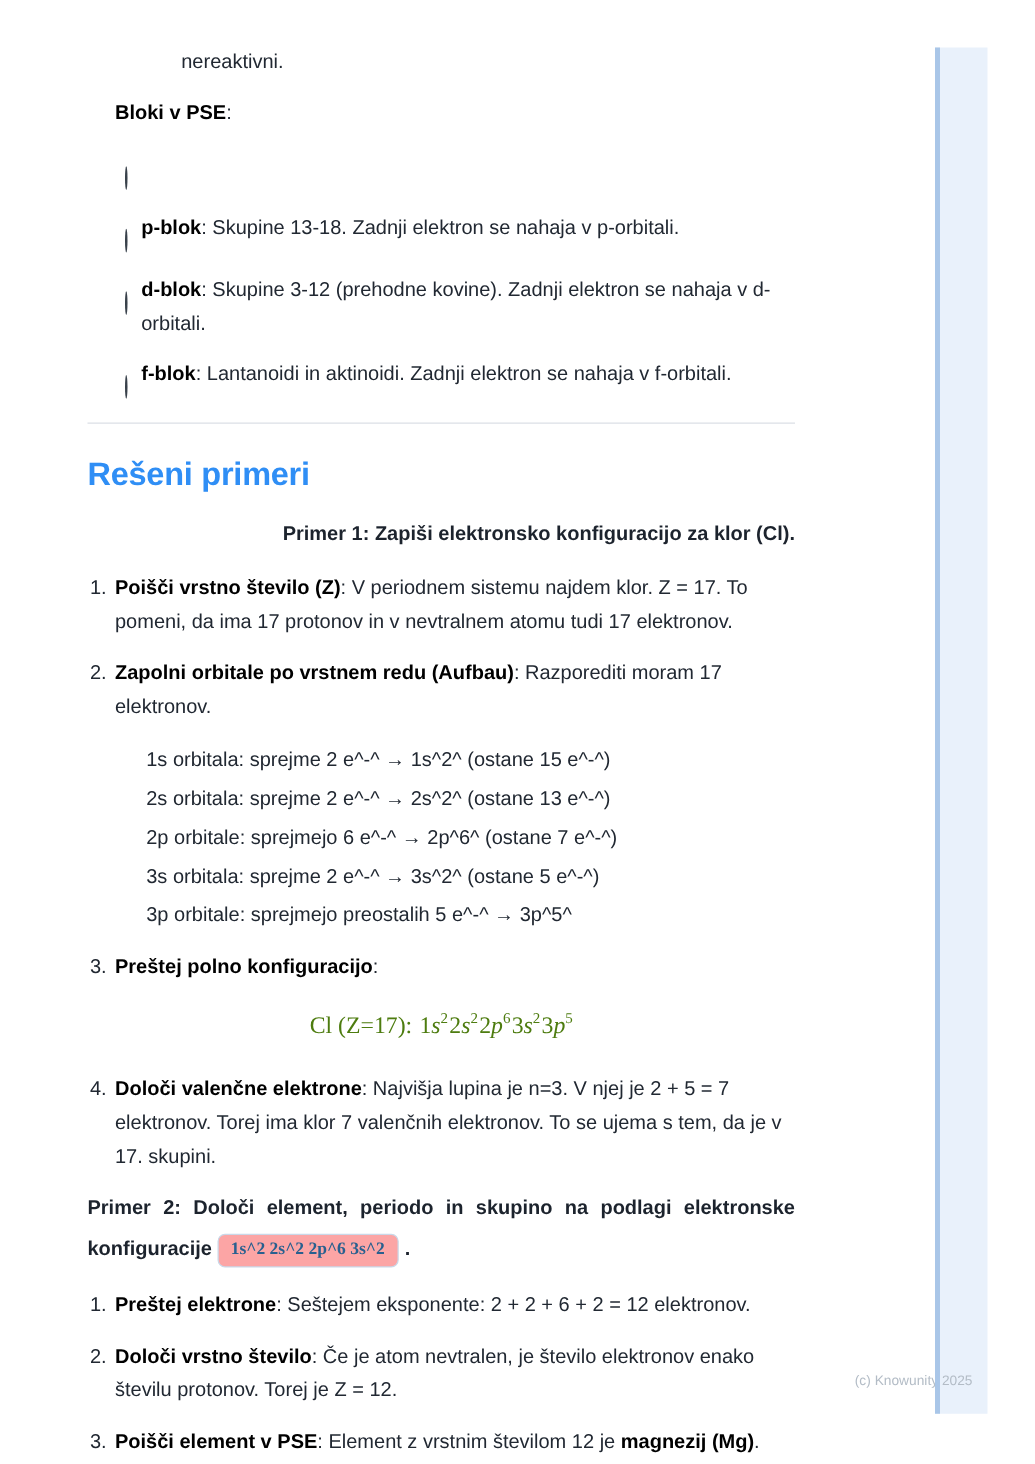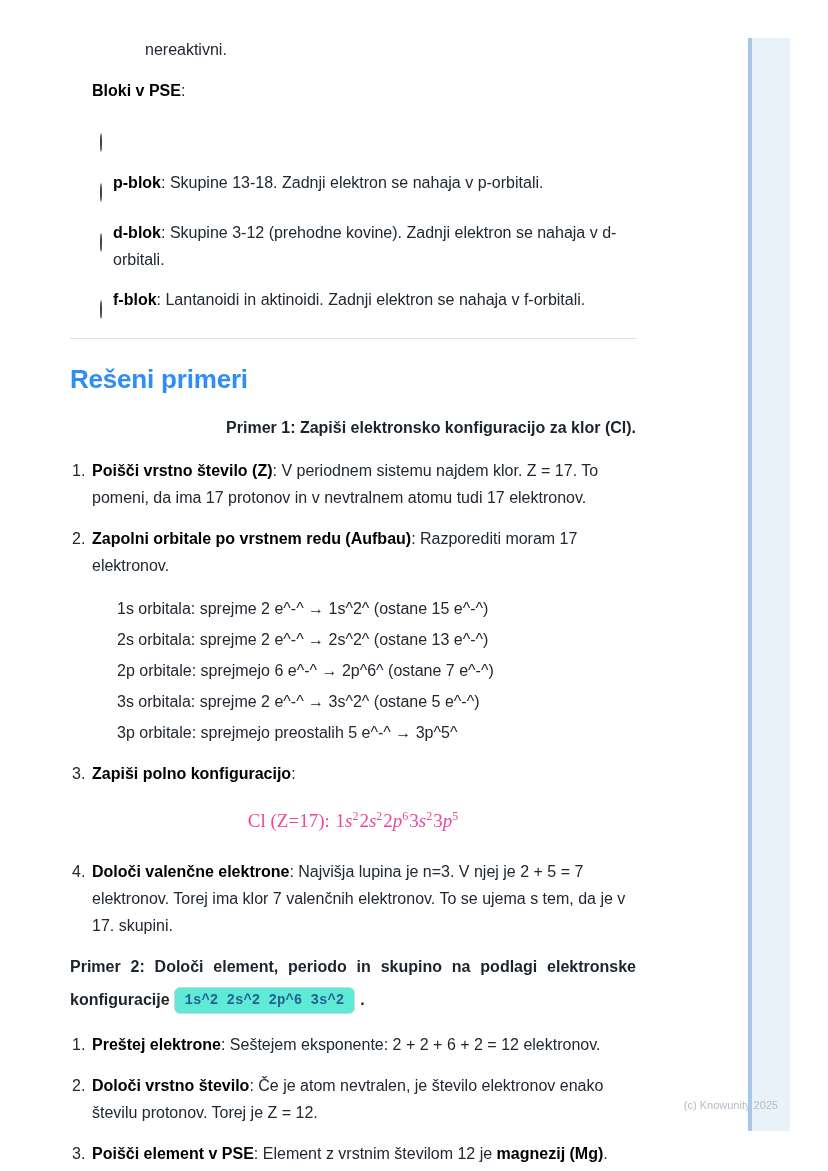--- a/index.html
+++ b/index.html
@@ -47,35 +47,35 @@
   .step .body { flex: 1; }
 
   .sub-bullets { margin-top: 16px; }
   .li-sub { display: flex; margin-top: 4px; padding-left: 11px; }
   .li-sub .mk { flex: none; width: 14px; padding-top: 11px; }
   .li-sub .dot { width: 4px; height: 4px; }
 
   .formula {
     text-align: center;
     font-family: "Liberation Serif", "DejaVu Serif", serif;
-    font-size: 19px; line-height: 27px; color: #ec4899;
+    font-size: 19px; line-height: 27px; color: #4d7c0f;
     margin: 20px 0 24px 0;
   }
   .formula .lt { font-style: italic; }
   .formula sup { font-size: 12px; line-height: 0; vertical-align: super; }
   .formula .term { margin-left: 1px; }
 
   .e2-title { font-weight: 700; color: #1c232d; margin: 14px 0 0 0; }
   .jline { display: block; text-align: justify; text-align-last: justify; }
   .line2 { display: block; margin-top: 5px; line-height: 30px; }
   .code-chip {
     display: inline-block;
-    font-family: Liberation Mono, monospace;
+    font-family: Liberation Serif, serif;
     font-weight: 700; font-size: 14px; line-height: 20px;
-    color: #28608f; background: #5eead4;
+    color: #28608f; background: #fca5a5;
     border: 1px solid #c9d8e8; border-radius: 6px;
     padding: 2px 10px 3px 10px; margin: 0 5px 0 4px;
     vertical-align: 1px;
     text-align: center;
   }
 
   .footer {
     position: absolute; top: 1097px; right: 50px;
     font-size: 11px; line-height: 16px; color: #b3bcc6;
     z-index: 2;
@@ -157,21 +157,21 @@
           <div class="li-sub">
               <span class="mk"><span class="dot"></span></span>
               <div>3p orbitale: sprejmejo preostalih 5 e^-^ → 3p^5^</div>
             </div>
         </div>
       </div>
     </div>
 
     <div class="step">
       <span class="num">3.</span>
-      <div class="body"><b>Zapiši polno konfiguracijo</b><span>:</span></div>
+      <div class="body"><b>Preštej polno konfiguracijo</b><span>:</span></div>
     </div>
 
     <div class="formula">
       <span>Cl (Z=17): </span><span class="term"><span>1</span><span class="lt">s</span><sup>2</sup></span><span class="term"><span>2</span><span class="lt">s</span><sup>2</sup></span><span class="term"><span>2</span><span class="lt">p</span><sup>6</sup></span><span class="term"><span>3</span><span class="lt">s</span><sup>2</sup></span><span class="term"><span>3</span><span class="lt">p</span><sup>5</sup></span>
     </div>
 
     <div class="step">
       <span class="num">4.</span>
       <div class="body"><b>Določi valenčne elektrone</b><span>: Najvišja lupina je n=3. V njej je 2 + 5 = 7 elektronov. Torej ima klor 7 valenčnih elektronov. To se ujema s tem, da je v 17. skupini.</span></div>
     </div>

